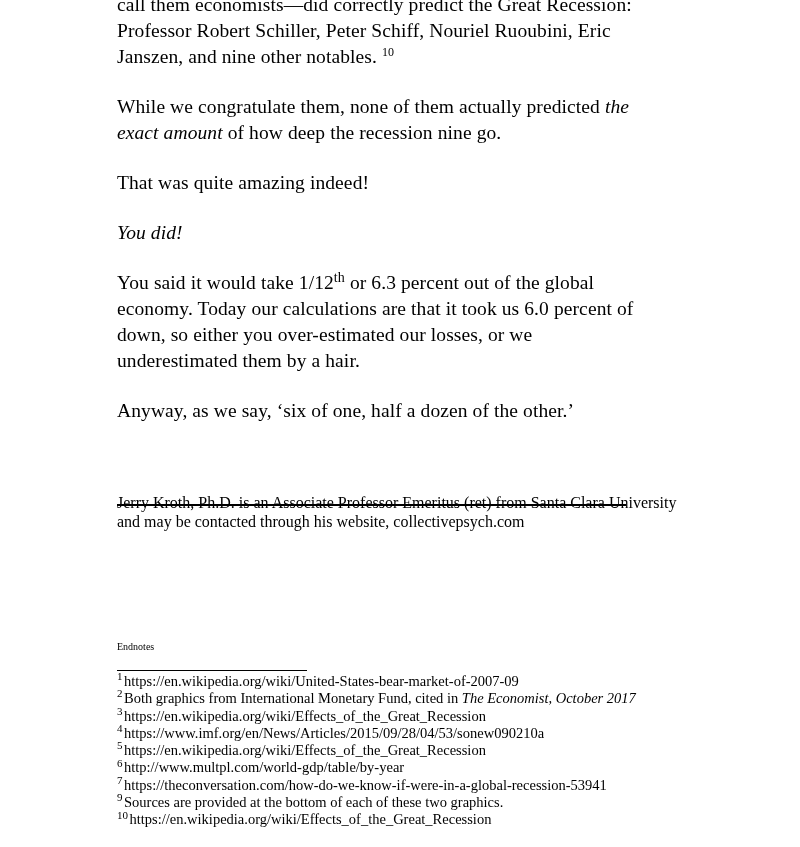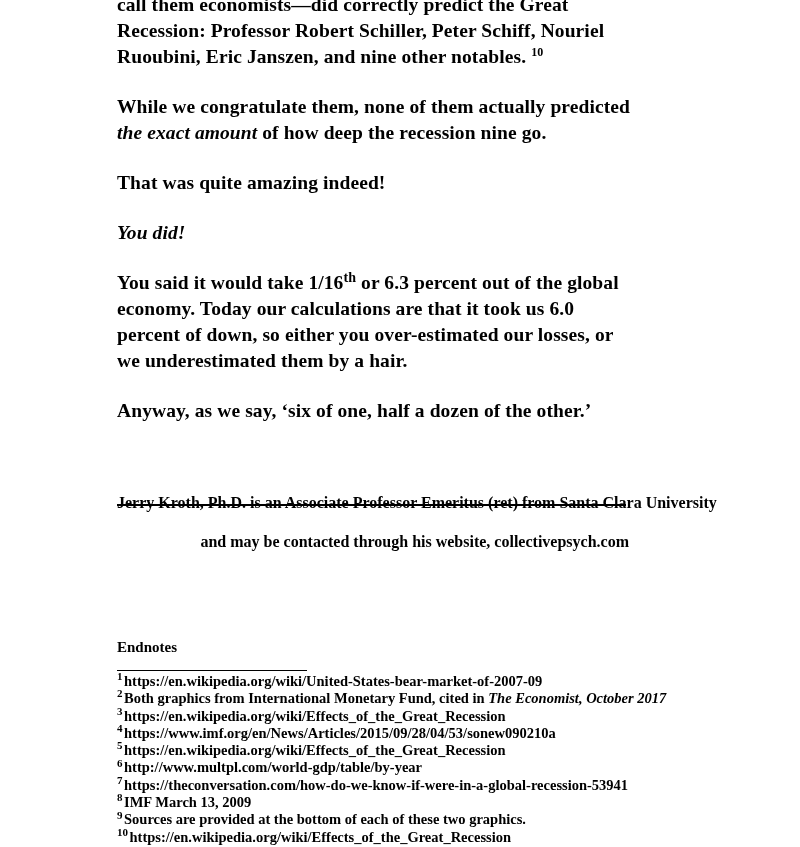--- a/index.html
+++ b/index.html
@@ -13,21 +13,20 @@
     font-family: "Liberation Serif", serif;
     color: #000000;
     position: relative;
     overflow: hidden;
   }
   .page {
     position: relative;
     width: 800px;
     height: 847px;
     box-sizing: border-box;
-    font-weight: bold;
   }
   .body-col {
     position: absolute;
     left: 117px;
     top: -8px;
     width: 520px;
   }
   p.para {
     font-size: 19.5px;
     line-height: 26px;
@@ -65,28 +64,27 @@
     line-height: 19px;
     text-align: center;
   }
   .bio .line1 {
     display: block;
     text-align: left;
     white-space: nowrap;
   }
   .bio .line2 {
     display: block;
-    text-align: right;
-    margin-top: 20px;
+    text-align: left;
   }
   .endnotes-title {
     position: absolute;
     left: 117px;
     top: 638px;
-    font-size: 15px;
+    font-size: 10px;
     line-height: 18px;
   }
   .endnote-rule {
     position: absolute;
     left: 117px;
     top: 670px;
     width: 190px;
     height: 1px;
     background: #000000;
   }
@@ -115,21 +113,21 @@
 </head>
 <body>
 
 <div class="page">
 
   <div class="body-col">
     <p class="para"><span>call them economists—did correctly predict the Great Recession: Professor Robert Schiller, Peter Schiff, Nouriel Ruoubini, Eric Janszen, and nine other notables. </span><sup class="fn">10</sup></p>
     <p class="para"><span>While we congratulate them, none of them actually predicted </span><span class="italic">the exact amount</span><span> of how deep the recession nine go.</span></p>
     <p class="para"><span>That was quite amazing indeed!</span></p>
     <p class="para"><span class="italic">You did!</span></p>
-    <p class="para"><span>You said it would take 1/16</span><sup class="ord">th</sup><span> or 6.3 percent out of the global economy. Today our calculations are that it took us 6.0 percent of down, so either you over-estimated our losses, or we underestimated them by a hair.</span></p>
+    <p class="para"><span>You said it would take 1/12</span><sup class="ord">th</sup><span> or 6.3 percent out of the global economy. Today our calculations are that it took us 6.0 percent of down, so either you over-estimated our losses, or we underestimated them by a hair.</span></p>
     <p class="para"><span>Anyway, as we say, ‘six of one, half a dozen of the other.’</span></p>
   </div>
 
   <div class="rule"></div>
 
   <div class="bio">
     <span class="line1">Jerry Kroth, Ph.D. is an Associate Professor Emeritus (ret) from Santa Clara University</span>
     <span class="line2">and may be contacted through his website, collectivepsych.com</span>
   </div>
 
@@ -137,18 +135,17 @@
   <div class="endnote-rule"></div>
 
   <div class="endnotes">
       <div class="endnote"><sup>1</sup><span>https://en.wikipedia.org/wiki/United-States-bear-market-of-2007-09</span></div>
       <div class="endnote"><sup>2</sup><span>Both graphics from International Monetary Fund, cited in </span><span class="en-italic">The Economist, October 2017</span></div>
       <div class="endnote"><sup>3</sup><span>https://en.wikipedia.org/wiki/Effects_of_the_Great_Recession</span></div>
       <div class="endnote"><sup>4</sup><span>https://www.imf.org/en/News/Articles/2015/09/28/04/53/sonew090210a</span></div>
       <div class="endnote"><sup>5</sup><span>https://en.wikipedia.org/wiki/Effects_of_the_Great_Recession</span></div>
       <div class="endnote"><sup>6</sup><span>http://www.multpl.com/world-gdp/table/by-year</span></div>
       <div class="endnote"><sup>7</sup><span>https://theconversation.com/how-do-we-know-if-were-in-a-global-recession-53941</span></div>
-      <div class="endnote"><sup>8</sup><span>IMF March 13, 2009</span></div>
       <div class="endnote"><sup>9</sup><span>Sources are provided at the bottom of each of these two graphics.</span></div>
       <div class="endnote"><sup>10</sup><span>https://en.wikipedia.org/wiki/Effects_of_the_Great_Recession</span></div>
     </div>
 
 </div>
 
 </body></html>

